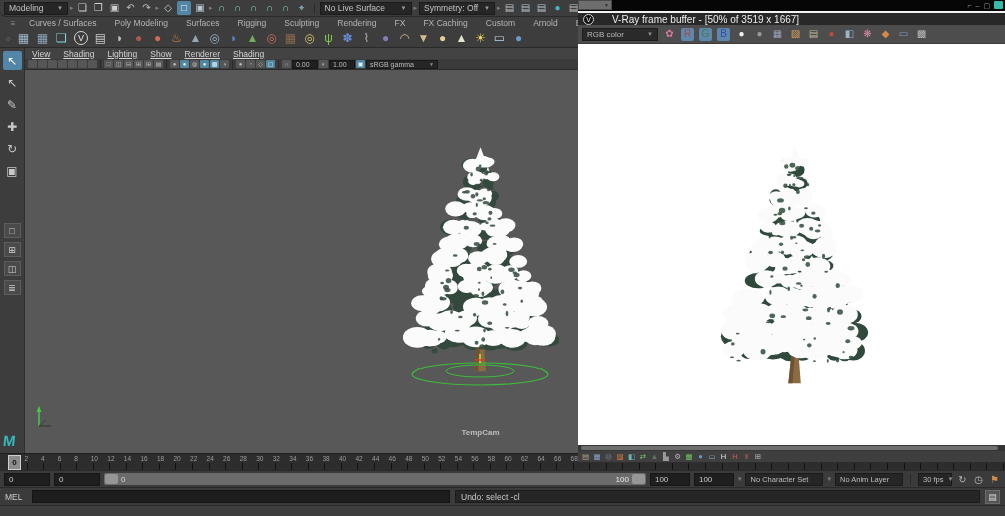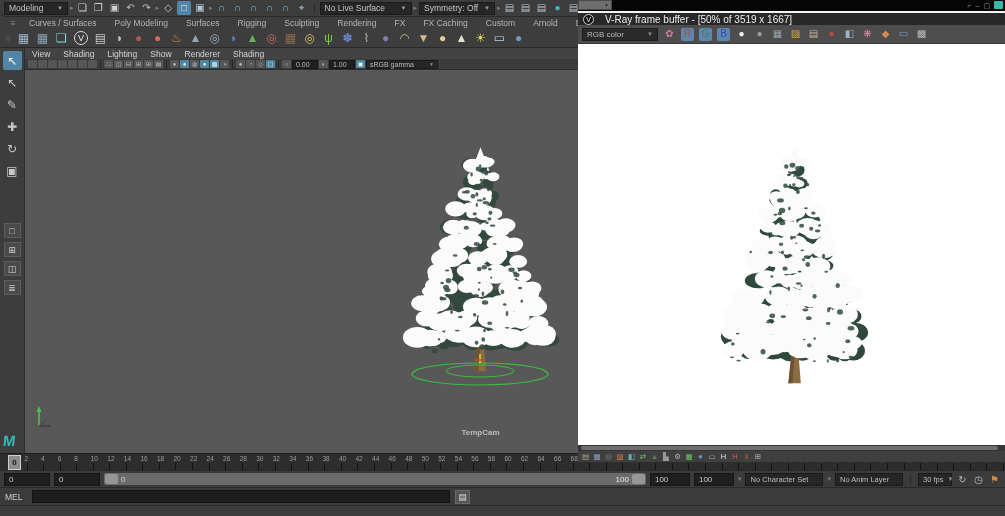--- a/index.html
+++ b/index.html
@@ -29,41 +29,41 @@
   
   .main{position:absolute;top:48px;left:0;width:578px;height:405px;}
   .toolbox{position:absolute;left:0;top:0;width:25px;height:100%;background:#3d3d3d;border-right:1px solid #2d2d2d;display:flex;flex-direction:column;align-items:center;padding-top:3px;gap:3px;}
   .tool{width:19px;height:19px;display:flex;align-items:center;justify-content:center;font-size:12px;color:#c9c9c9;border-radius:2px;flex:none;}
   .tool.on{background:#5285a6;color:#fff;}
   .laygroup{margin-top:40px;display:flex;flex-direction:column;gap:4px;align-items:center;}
   .lay{width:17px;height:15px;background:#4a4a4a;border:1px solid #5d5d5d;color:#cfcfcf;font-size:9px;display:flex;align-items:center;justify-content:center;flex:none;}
   .mayalogo{position:absolute;left:3px;bottom:4px;font-size:15px;font-weight:bold;color:#35b9bc;transform:skewX(-6deg);}
 
   .vppanel{position:absolute;left:25px;top:0;right:0;bottom:0;display:flex;flex-direction:column;}
-  .panelmenu{height:11px;background:#434343;display:flex;gap:13px;font-size:8.5px;color:#d2d2d2;padding-left:7px;align-items:center;}
+  .panelmenu{height:11px;background:#434343;display:flex;gap:13px;font-size:8.5px;color:#d2d2d2;padding-left:7px;align-items:center;text-decoration:underline;}
   .panelmenu span{flex:none;}
   .paneltools{height:11px;background:#3b3b3b;border-bottom:1px solid #2b2b2b;display:flex;align-items:center;gap:1px;padding:0 3px;}
   .pt{width:9px;height:8px;background:#565656;border-radius:1px;flex:none;display:flex;align-items:center;justify-content:center;font-size:6px;color:#bdbdbd;line-height:1;}
   .pt.on{background:#4f87a0;color:#eaf4f8;}
   .pt.psep{width:1px;height:9px;background:#292929;margin:0 2px;}
   .mini{height:9px;background:#202020;border:1px solid #161616;color:#b9b9b9;font-size:7px;padding:0 3px;display:flex;align-items:center;flex:none;}
   .gdd{height:9px;background:#262626;border:1px solid #191919;color:#b9b9b9;font-size:7px;padding:0 3px;display:flex;align-items:center;gap:5px;width:72px;flex:none;}
   .gdd .arr{margin-left:auto;font-size:5px;color:#8f8f8f;}
   .vpcanvas{flex:1;position:relative;background:#585858;overflow:hidden;}
   .tempcam{position:absolute;left:377px;top:358px;width:157px;text-align:center;font-size:8px;font-weight:bold;color:#bdbdbd;}
   .axis{position:absolute;left:8px;top:334px;}
 
   
   .vfb{position:absolute;left:578px;top:0;width:427px;height:462px;z-index:10;background:#3f3f3f;}
   .vfbtop{height:11px;background:#060606;position:relative;}
   .minidd{position:absolute;left:0;top:0;width:34px;height:10px;background:#6e6e6e;border:1px solid #4a4a4a;display:flex;align-items:center;justify-content:flex-end;padding:0 2px;font-size:6px;color:#2a2a2a;}
   .wctrl{position:absolute;right:2px;top:1px;display:flex;gap:4px;align-items:center;}
   .wctrl span{font-size:7px;color:#9a9a9a;line-height:1;}
   .wctrl .accent{width:9px;height:8px;background:#35b9a9;border-radius:1px;}
-  .vfbtitle{height:14px;background:#282828;border-top:2px solid #f2f2f2;display:flex;align-items:center;gap:11px;padding:0 5px;color:#ececec;font-size:10px;white-space:nowrap;}
+  .vfbtitle{height:14px;background:#282828;border-top:2px solid #f2f2f2;display:flex;align-items:center;gap:18px;padding:0 5px;color:#ececec;font-size:10px;white-space:nowrap;}
   .vlogo{width:11px;height:11px;border:1px solid #cfcfcf;border-radius:50%;background:#111;color:#f0f0f0;font-size:7px;display:flex;align-items:center;justify-content:center;flex:none;}
   .vfbtools{height:19px;background:#4d4d4d;border-bottom:1px solid #3a3a3a;display:flex;align-items:center;gap:5px;padding:0 4px;}
   .vdd{width:76px;height:13px;background:#2a2a2a;border:1px solid #1d1d1d;color:#b9b9b9;font-size:8px;display:flex;align-items:center;padding:0 4px;flex:none;}
   .vdd .arr{margin-left:auto;font-size:6px;color:#8f8f8f;}
   .vic{width:13px;height:13px;display:flex;align-items:center;justify-content:center;font-size:10px;color:#c9c9c9;border-radius:2px;flex:none;line-height:1;}
   .vic.on{background:#5d87ad;}
   .vfbimg{height:401px;background:#ffffff;position:relative;overflow:hidden;}
   .vfbscroll{height:6px;background:#353535;padding:1px 3px;}
   .vfbscroll .h{height:4px;background:#6e6e6e;border-radius:2px;width:99%;}
   .vfbbottom{height:11px;background:#3f3f3f;display:flex;align-items:center;gap:2.5px;padding:0 3px;}
@@ -907,20 +907,21 @@
     <span style="display:flex;gap:3px;align-items:center">
         <span class="ticon" style="color: rgb(181, 181, 181);">↻</span>
         <span class="ticon" style="color: rgb(181, 181, 181);">◷</span>
         <span class="ticon" style="color: rgb(207, 138, 74);">⚑</span>
       </span>
   </div>
 
   <div class="cmdline">
     <span class="mel">MEL</span>
     <input class="cmdin" value="" style="">
+    <div class="cmdout">Undo: select -cl</div>
     <span class="scrbtn">▤</span>
   </div>
   <div class="bottomstrip"></div>
 
   <div class="vfb">
     <div class="vfbtop">
       <span class="minidd">
           <span style="font-size:5px;color:#2e2e2e">▼</span>
         </span>
       <span class="wctrl">

